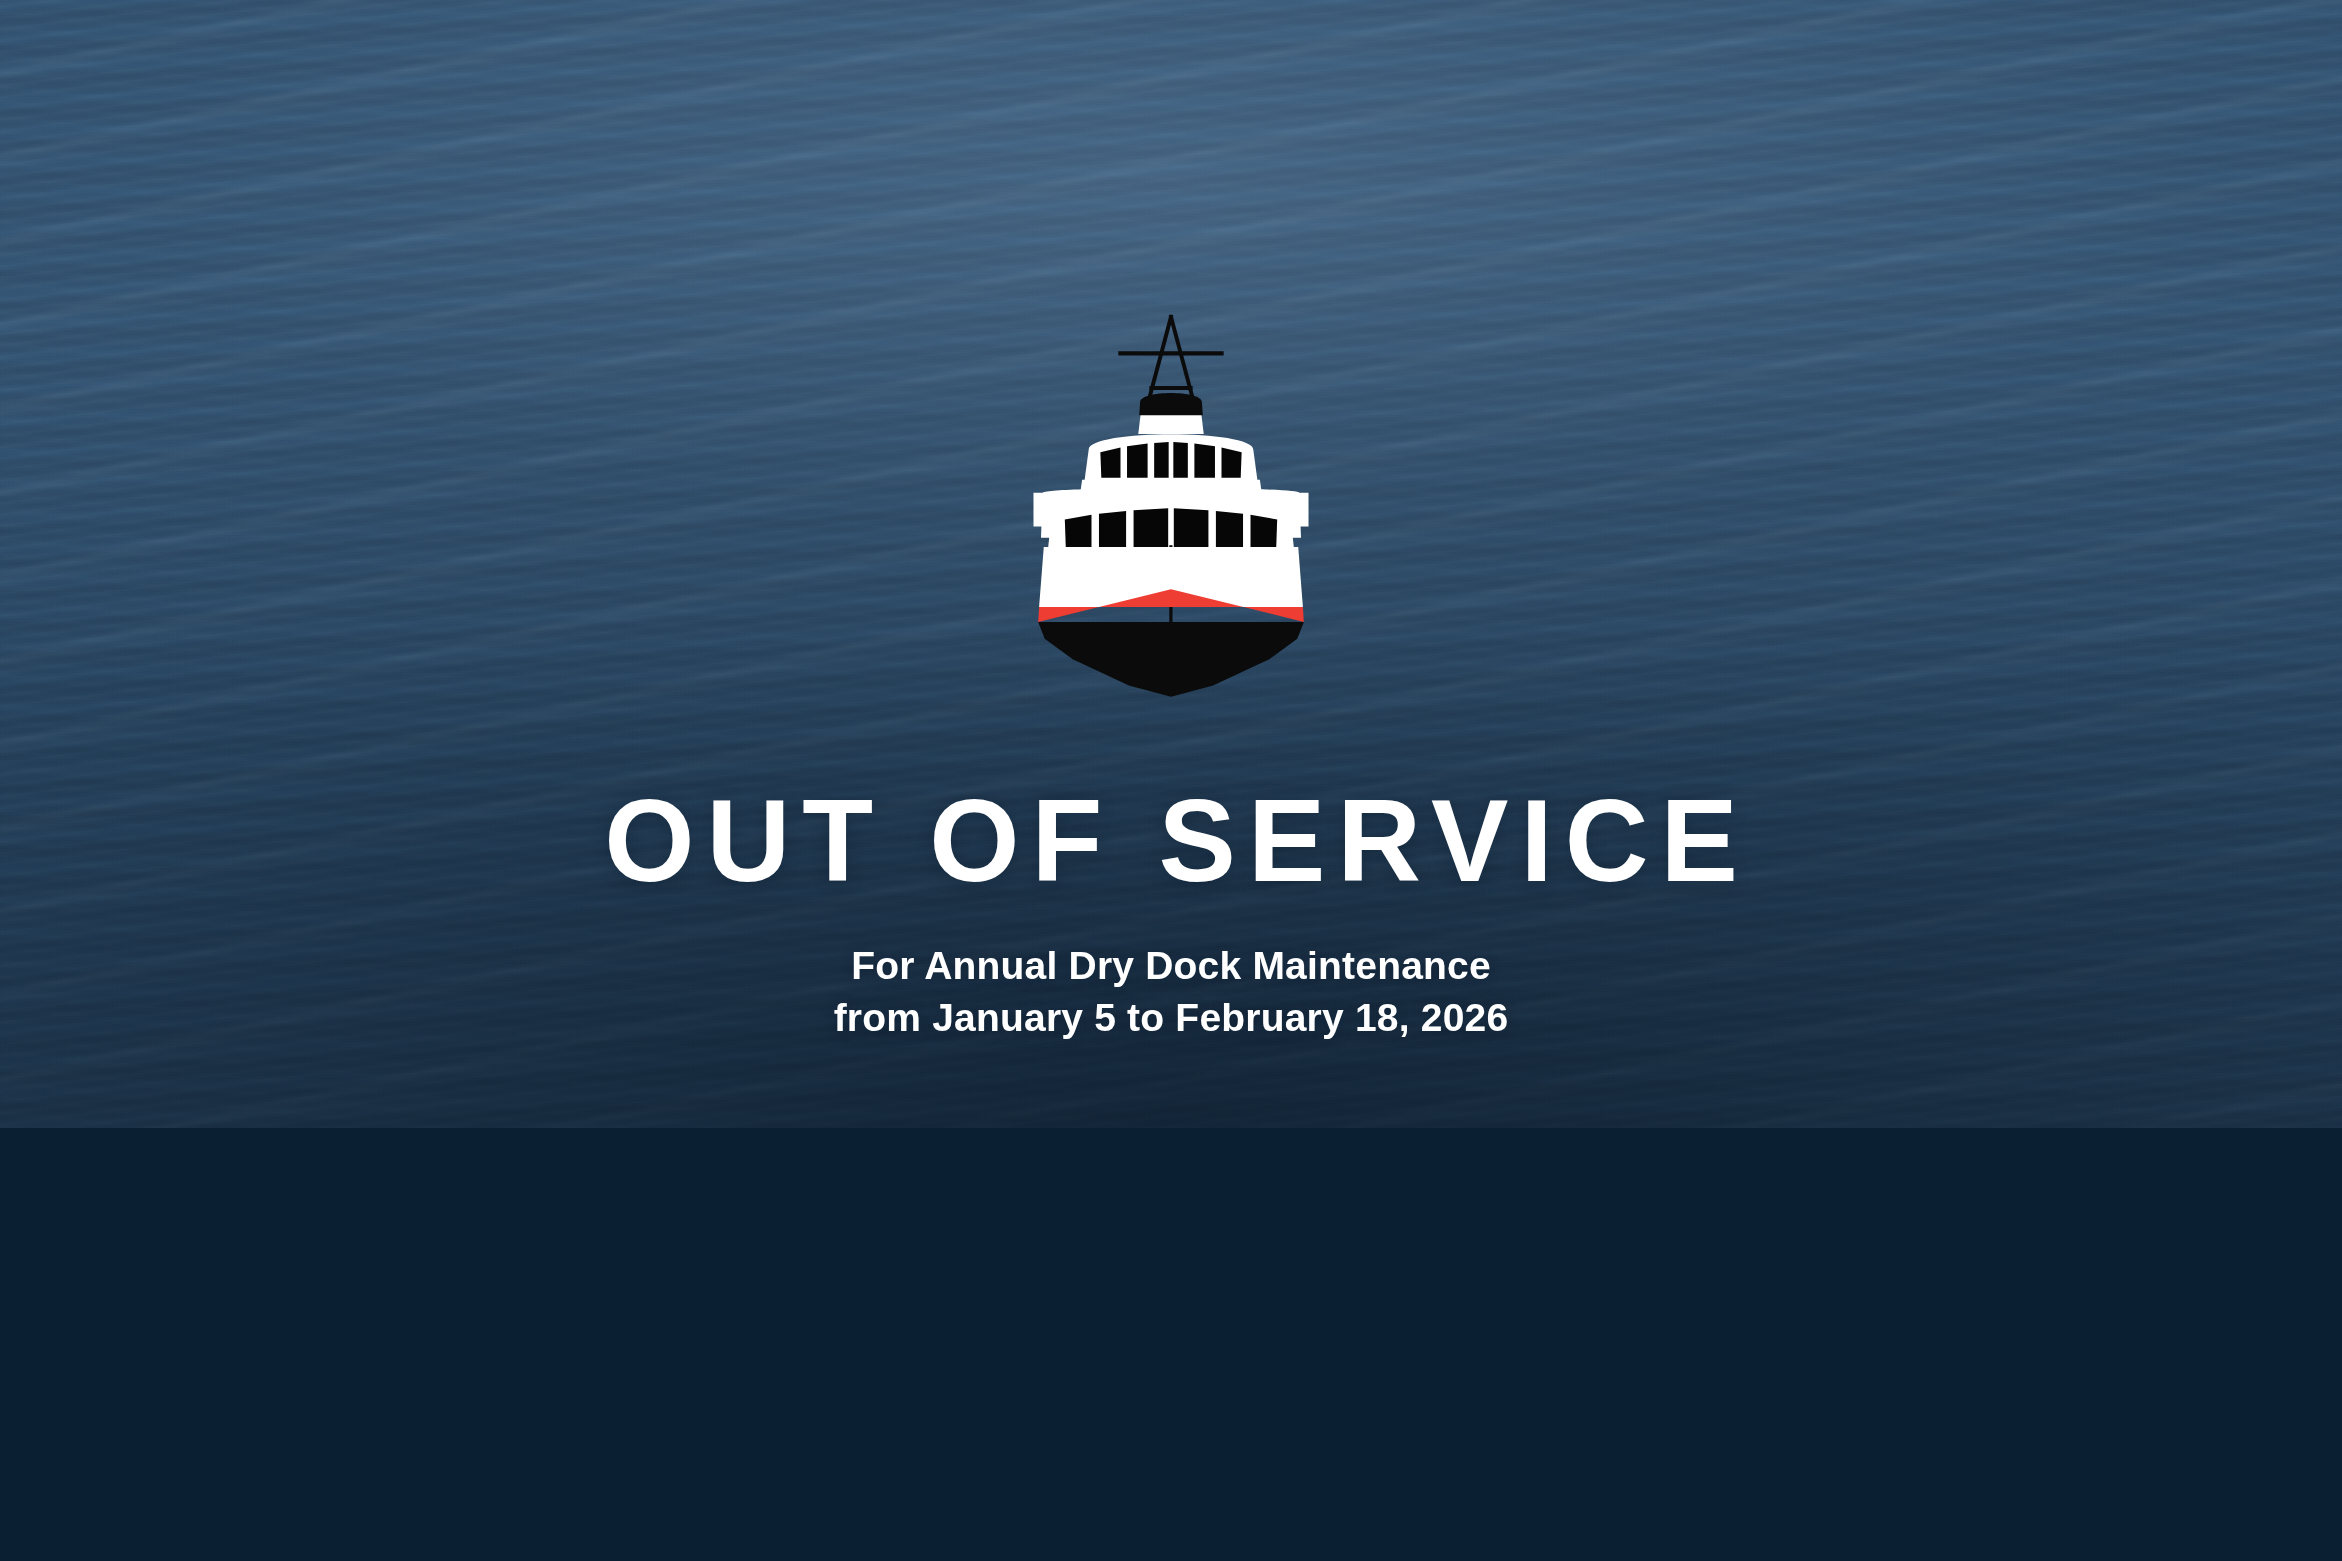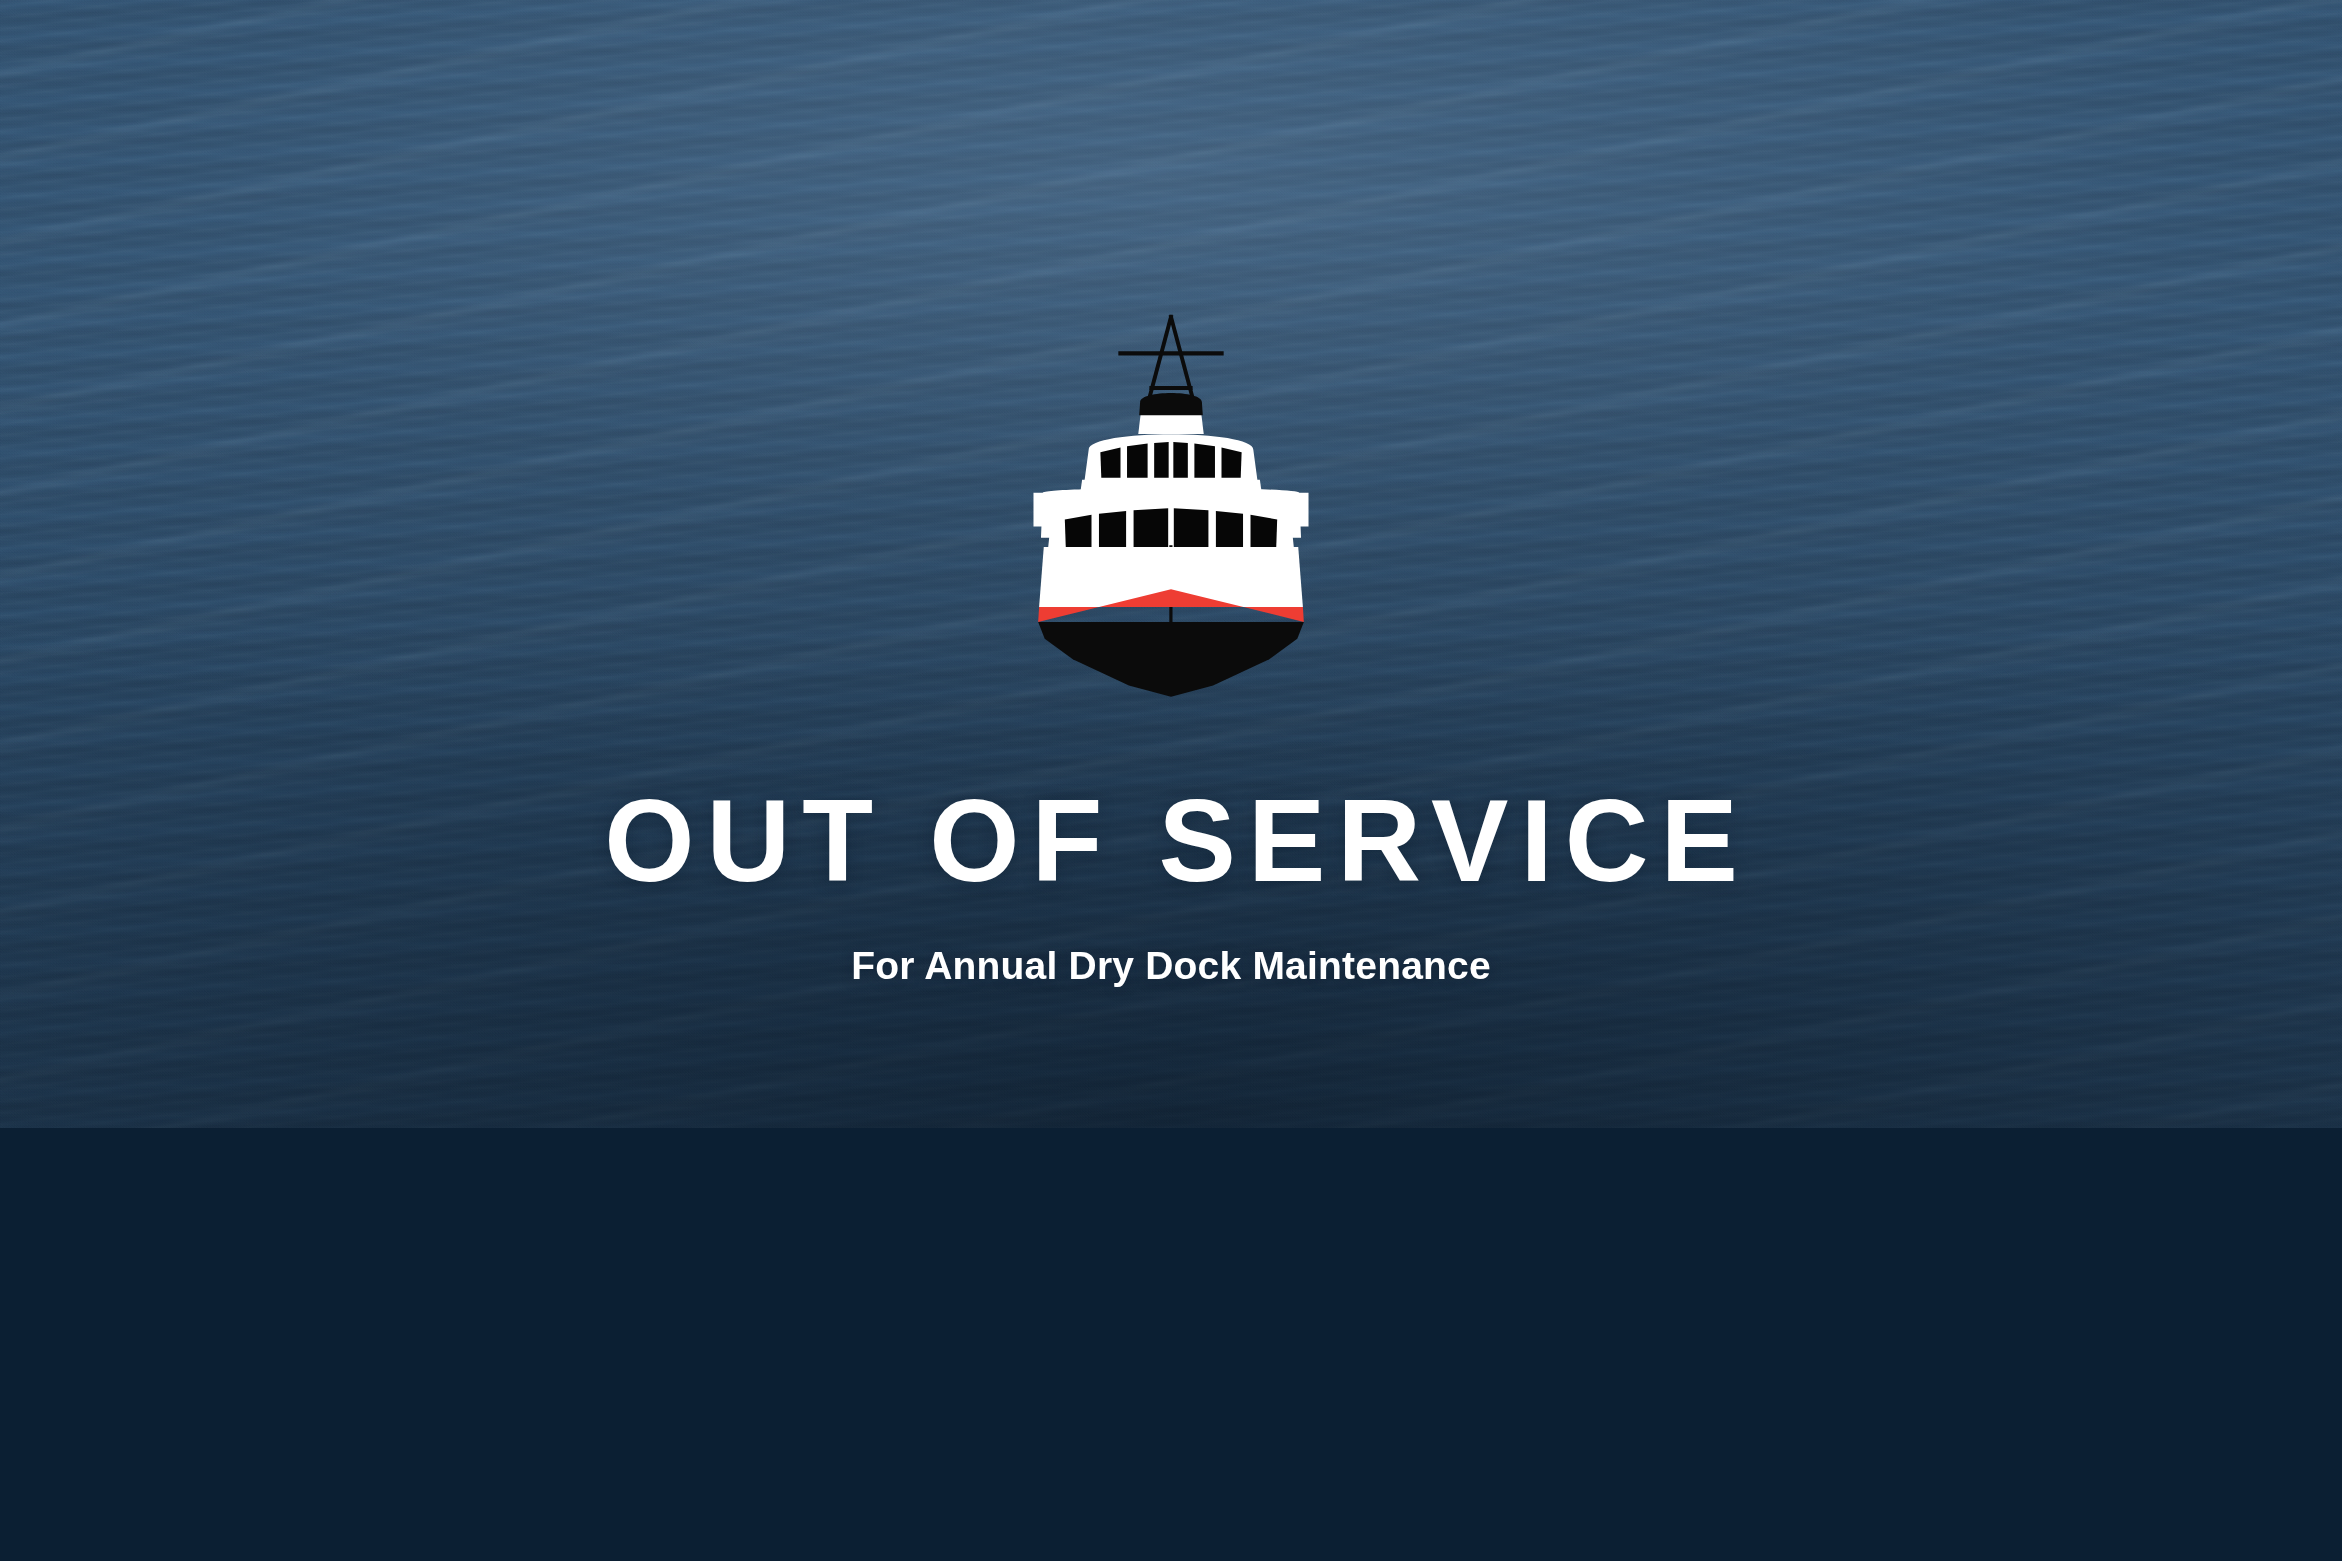--- a/index.html
+++ b/index.html
@@ -234,17 +234,18 @@
 
       <path d="M13 334 L297 334 L290 352 L260 374 L200 402 L155 414 L110 402 L50 374 L20 352 Z" fill="#0b0b0b"></path>
 
     </svg>
   </div>
 
   <div class="content">
     <h1 class="headline">OUT OF SERVICE</h1>
     <p class="subline">
       <span class="line">For Annual Dry Dock Maintenance</span>
+      <span class="line">from January 5 to February 18, 2026</span>
     </p>
   </div>
 
 </div>
 
 
 </body></html>

